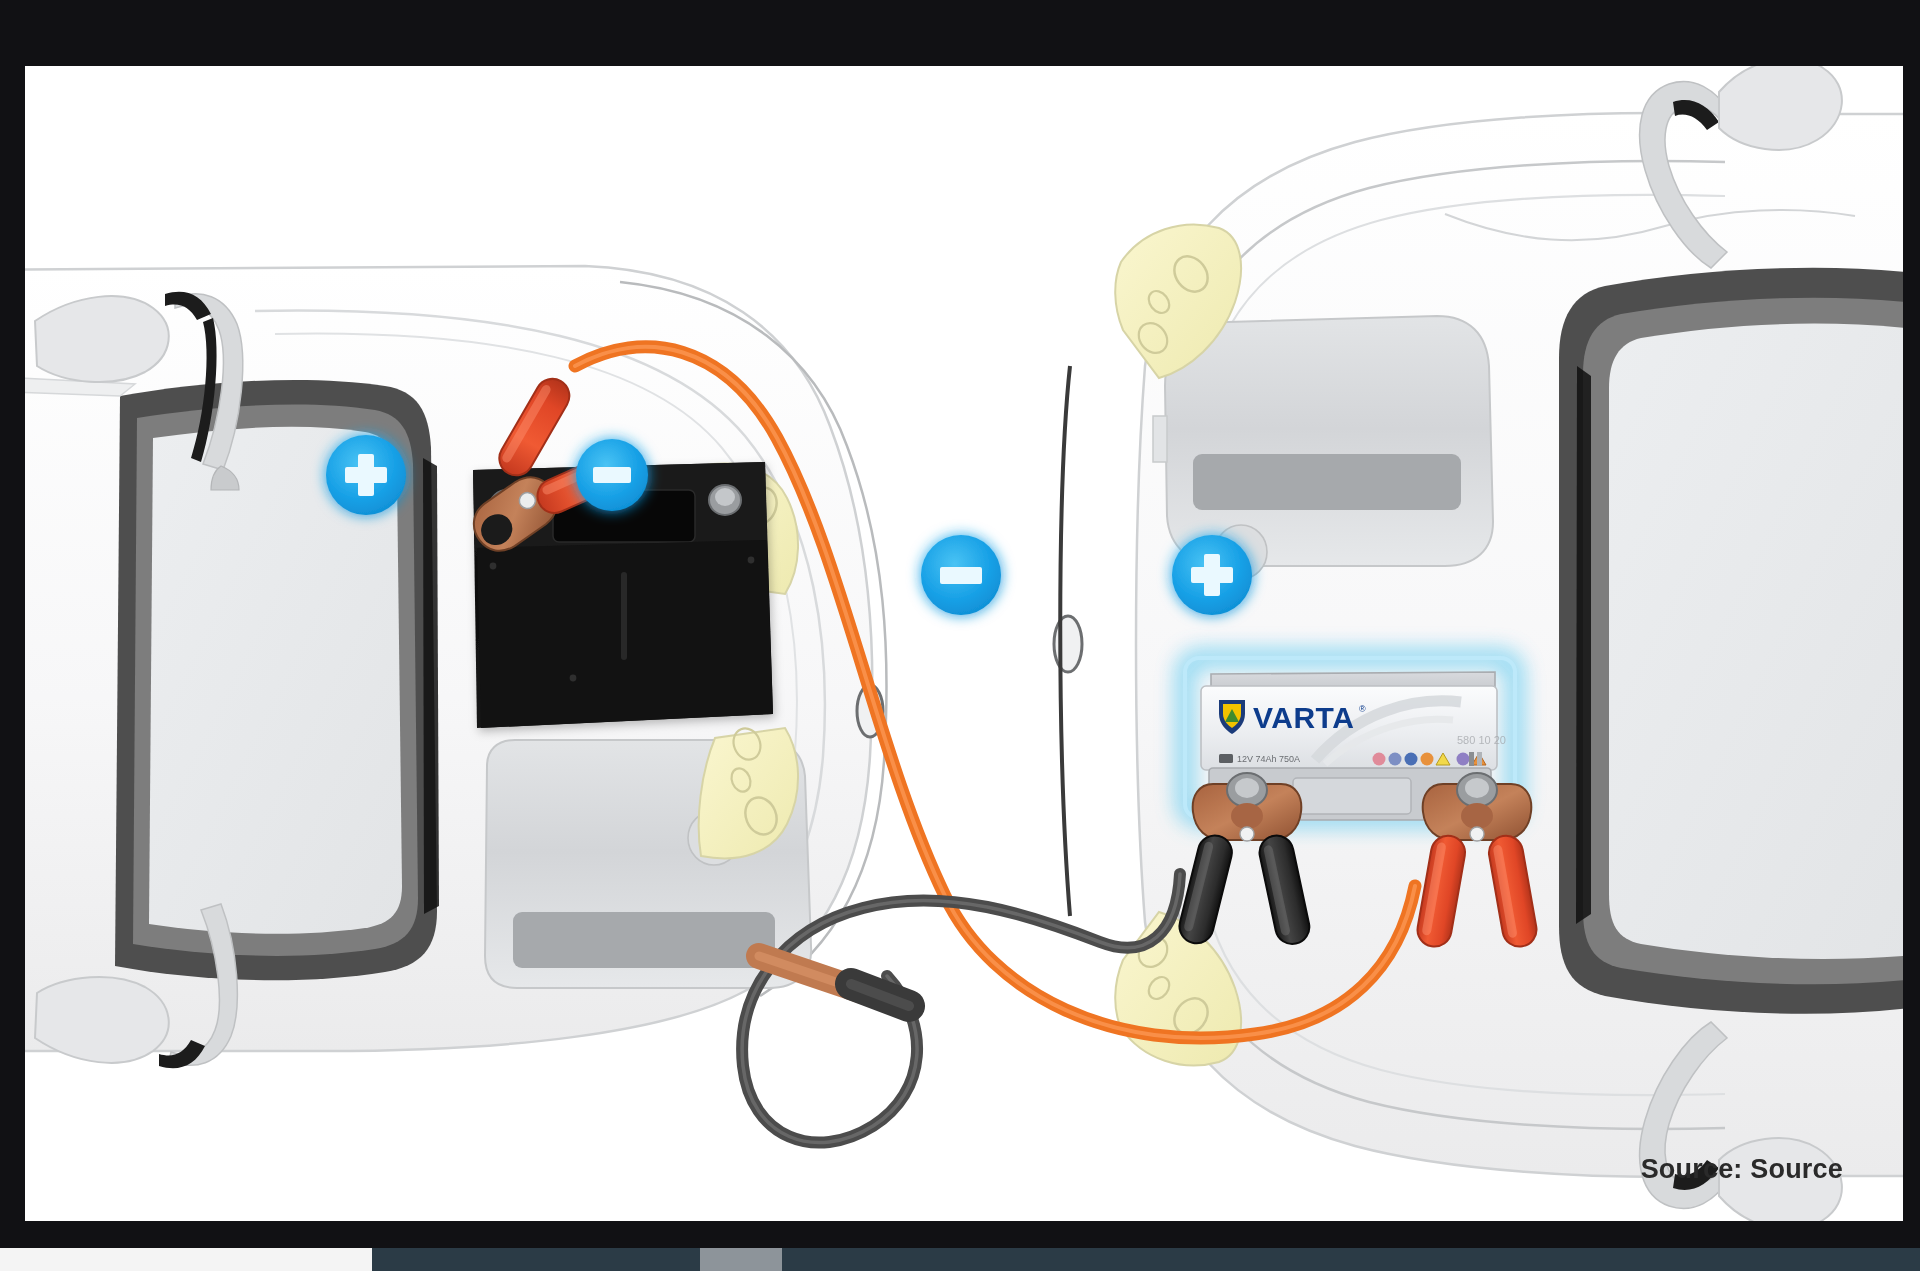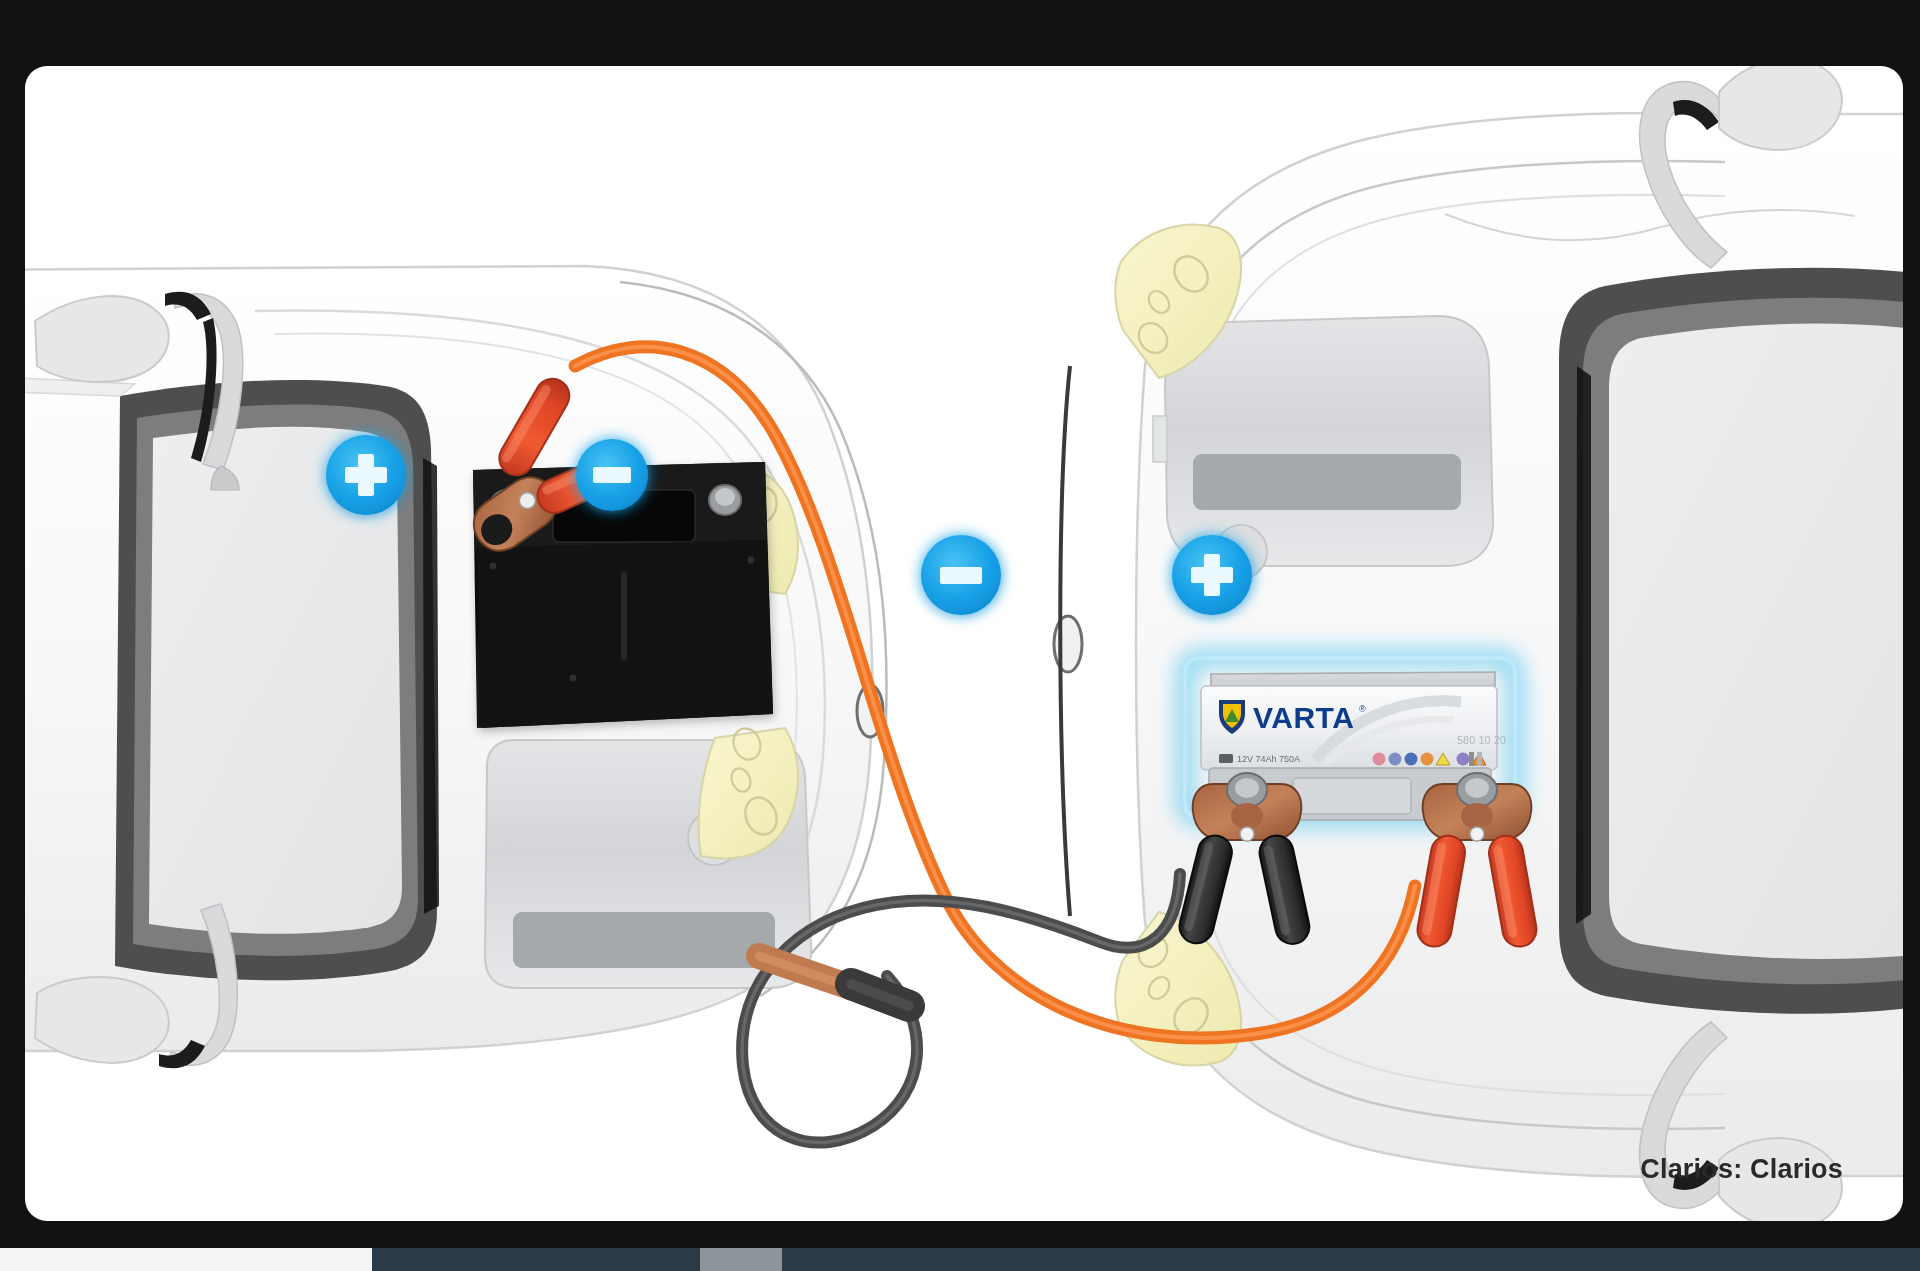--- a/index.html
+++ b/index.html
@@ -24,21 +24,20 @@
     background: #111114;
   }
   #canvas {
     position: absolute;
     left: 25px;
     top: 66px;
     width: 1878px;
     height: 1155px;
     background: #ffffff;
     overflow: hidden;
-    border-radius: 22px;
   }
   #bottombar {
     position: absolute;
     left: 0;
     top: 1248px;
     width: 1920px;
     height: 23px;
     background: #16181c;
   }
   #bottombar .seg-a {
@@ -434,21 +433,21 @@
         <rect x="915" y="501" width="42" height="17" rx="2" fill="#eaf9ff"></rect>
       </g>
       <g filter="url(#glowBadge)">
         <circle cx="1187" cy="509" r="40" fill="url(#gradBadge)"></circle>
         <rect x="1166" y="501" width="42" height="16" rx="2" fill="#eaf9ff"></rect>
         <rect x="1179" y="488" width="16" height="42" rx="2" fill="#eaf9ff"></rect>
       </g>
 
     </svg>
 
-    <div id="source">Clarios: Clarios</div>
+    <div id="source">Source: Source</div>
 
   </div>
 
   <div id="bottombar">
     <div class="seg-a"></div>
     <div class="seg-b"></div>
     <div class="seg-c"></div>
     <div class="seg-d"></div>
   </div>
 

